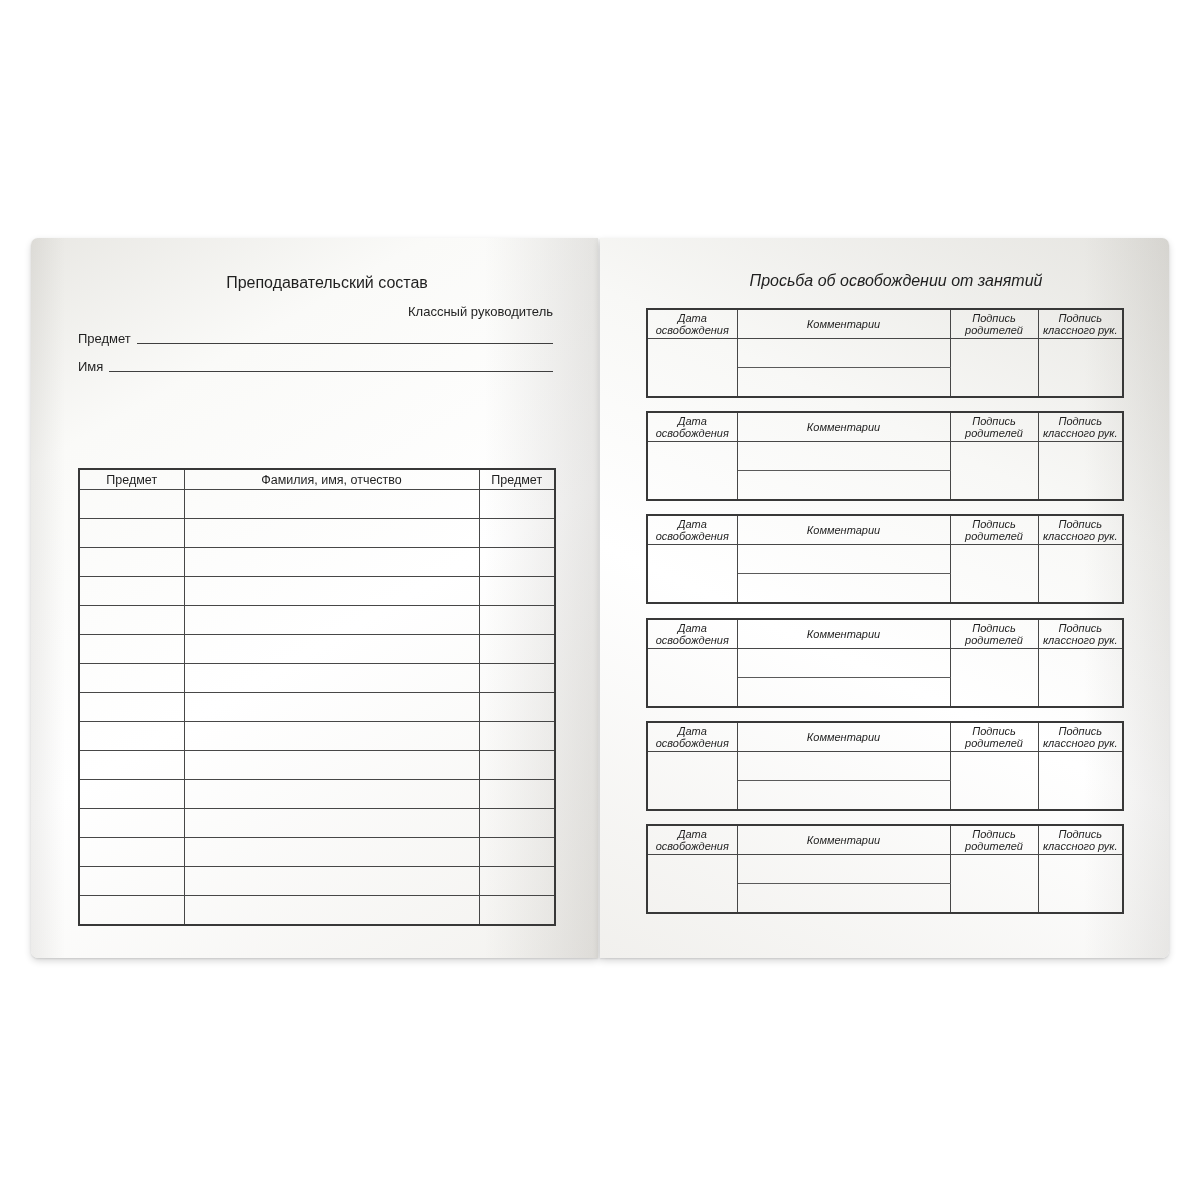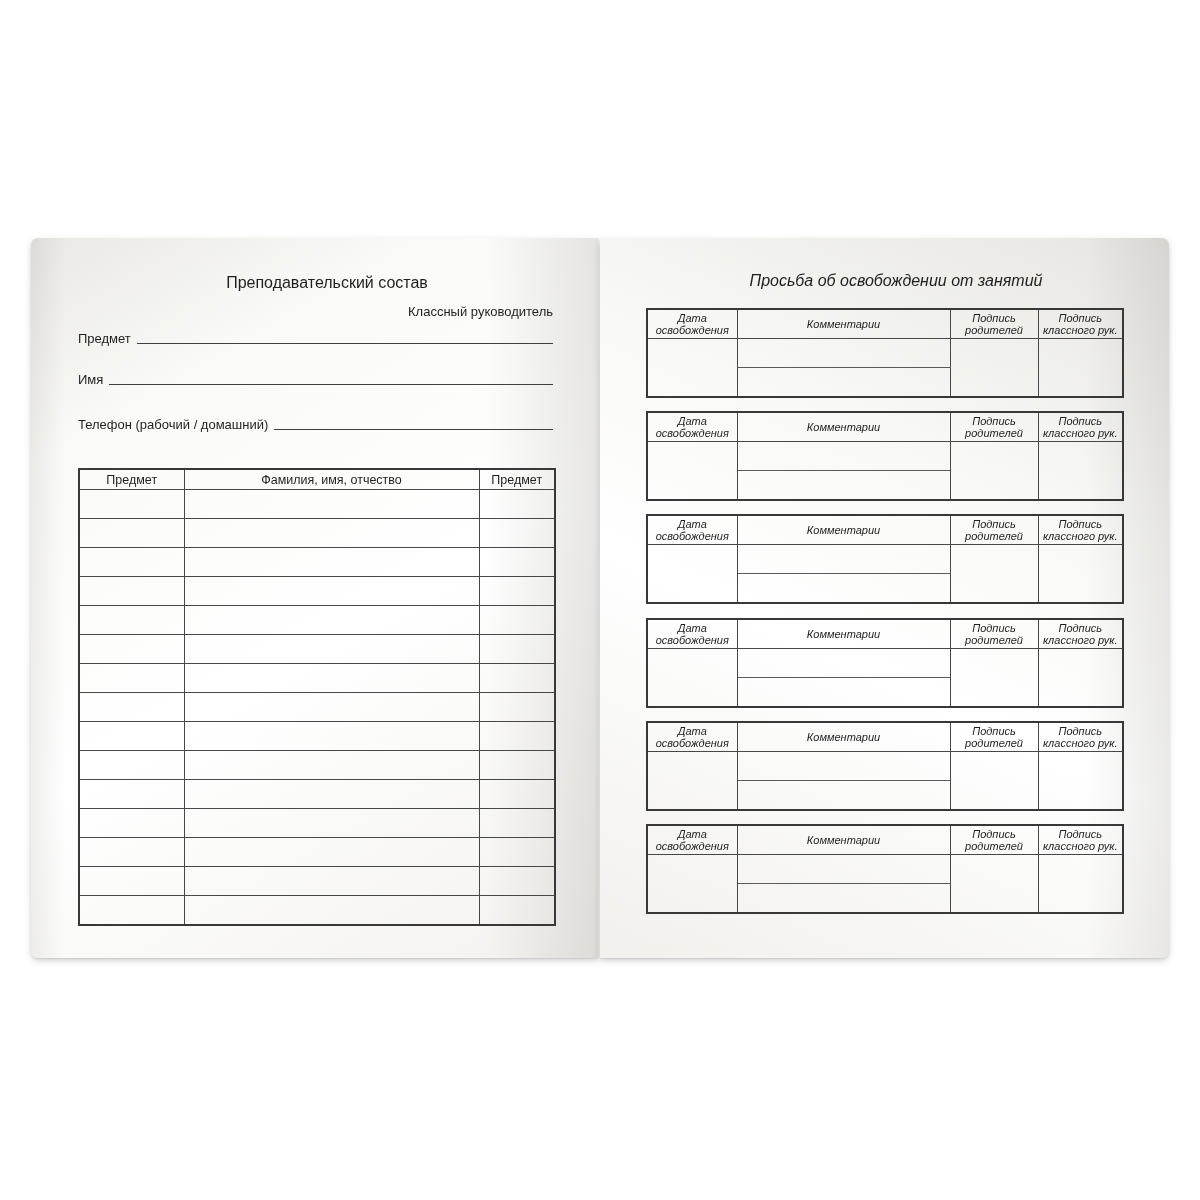--- a/index.html
+++ b/index.html
@@ -131,30 +131,26 @@
 
     <div class="field" style="top:64px">
       <span class="flabel">Классный руководитель</span>
     </div>
 
     <div class="field" style="top:91px">
       <span class="flabel">Предмет</span>
       <span class="fline"></span>
     </div>
 
-    <div class="field" style="top:132px">
+    <div class="field" style="top:119px">
       <span class="flabel">Имя</span>
       <span class="fline"></span>
     </div>
 
 
-    <div class="field" style="top:177px">
-      <span class="flabel">Телефон (рабочий / домашний)</span>
-      <span class="fline"></span>
-    </div>
 
     <table class="stable">
       <colgroup>
           <col style="width:105px">
           <col style="width:295px">
           <col style="width:76px">
         </colgroup>
       <tbody>
         <tr class="shead">
           <td>Предмет</td>

